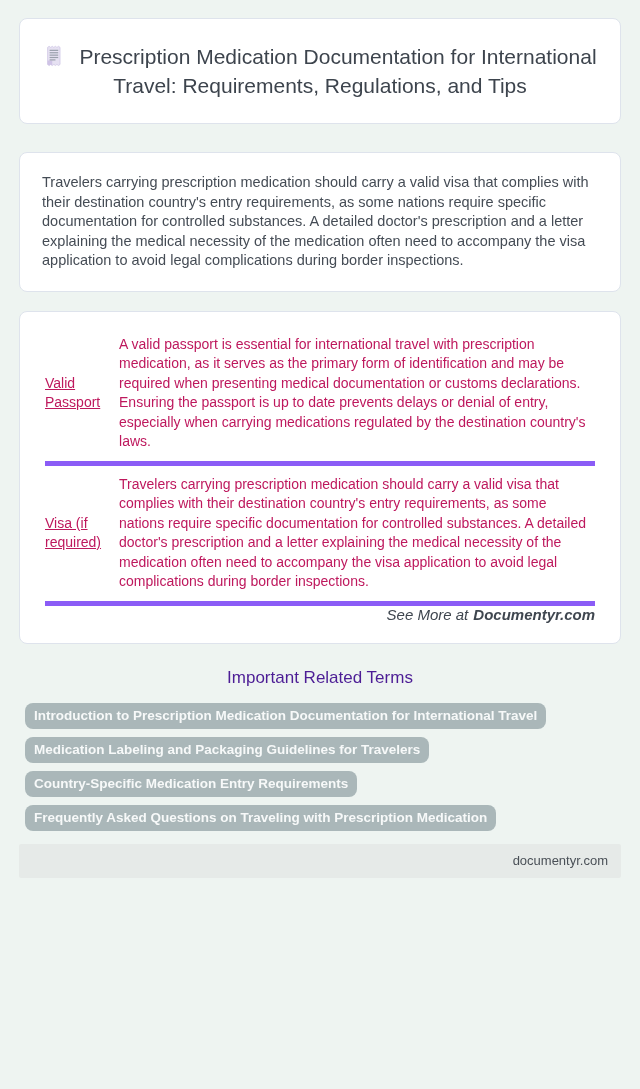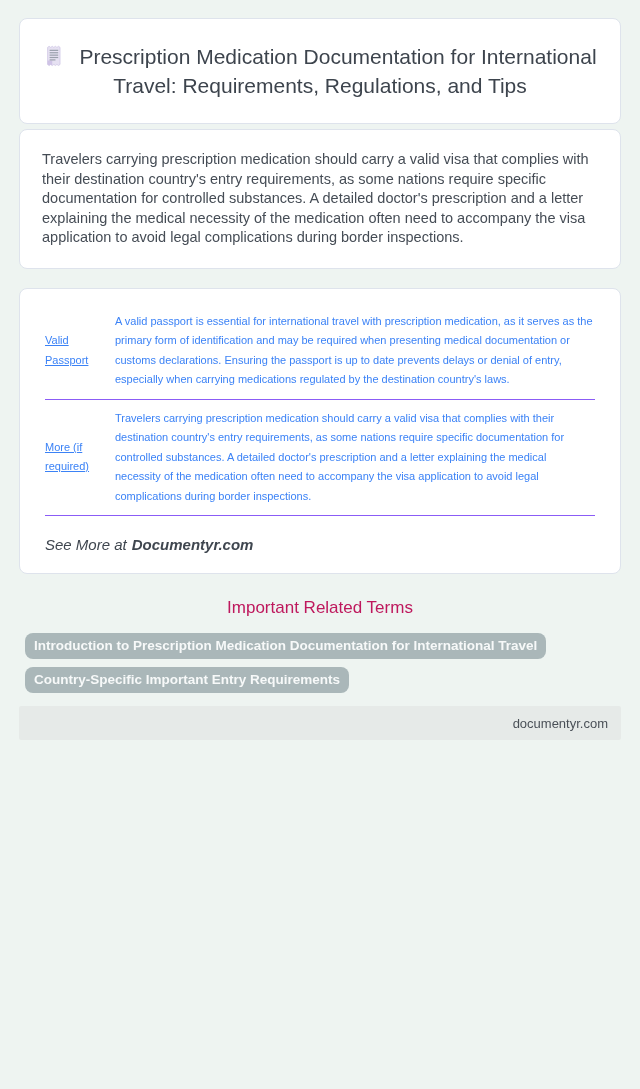--- a/index.html
+++ b/index.html
@@ -15,21 +15,21 @@
     padding: 18px 19px 30px 19px;
   }
   .card {
     background: #ffffff;
     border: 1px solid #dee3ec;
     border-radius: 8px;
   }
   
   .title-card {
     padding: 23px 20px;
-    margin-bottom: 5px;
+    margin-bottom: 28px;
   }
   .title-card h1 {
     font-size: 21px;
     line-height: 29px;
     font-weight: 400;
     color: #3d444d;
     text-align: center;
   }
   .doc-icon {
     display: inline-block;
@@ -51,51 +51,50 @@
   
   .table-card {
     padding: 14px 25px 20px 25px;
     margin-bottom: 22px;
   }
   .req-table {
     width: 100%;
     border-collapse: collapse;
   }
   .req-table td {
-    font-size: 11px;
+    font-size: 14px;
     line-height: 19.5px;
-    color: #3b82f6;
-    border-bottom: 1px solid #8b5cf6;
+    color: #be185d;
+    border-bottom: 5px solid #8b5cf6;
     padding: 9px 0;
     vertical-align: middle;
   }
   .req-table td.term {
     width: 62px;
     padding-right: 10px;
     text-decoration: underline;
   }
   .req-table td.desc {
     padding-left: 8px;
   }
   .see-more {
-    margin-top: 20px;
-    text-align: left;
+    text-align: right;
     font-style: italic;
     font-size: 15px;
     color: #3f464f;
   }
   .see-more .brand {
     font-weight: 700;
     margin-left: 5px;
   }
   
   .related-heading {
     font-size: 17px;
     font-weight: 400;
-    color: #be185d;
+    color: #4c1d95;
     text-align: center;
     margin: 24px 0 15px 0;
   }
   .tags { padding: 0 6px; }
   .tag {
     display: block;
     width: fit-content;
     background: #aab7b9;
     color: #f7f9f9;
     font-size: 13.5px;
@@ -145,32 +144,34 @@
   </section>
 
   <section class="card table-card">
     <table class="req-table">
       <tbody>
         <tr>
           <td class="term">Valid Passport</td>
           <td class="desc">A valid passport is essential for international travel with prescription medication, as it serves as the primary form of identification and may be required when presenting medical documentation or customs declarations. Ensuring the passport is up to date prevents delays or denial of entry, especially when carrying medications regulated by the destination country's laws.</td>
         </tr>
         <tr>
-          <td class="term">More (if required)</td>
+          <td class="term">Visa (if required)</td>
           <td class="desc">Travelers carrying prescription medication should carry a valid visa that complies with their destination country's entry requirements, as some nations require specific documentation for controlled substances. A detailed doctor's prescription and a letter explaining the medical necessity of the medication often need to accompany the visa application to avoid legal complications during border inspections.</td>
         </tr>
       </tbody>
     </table>
     <p class="see-more"><span>See More at</span><span class="brand">Documentyr.com</span></p>
   </section>
 
   <h2 class="related-heading">Important Related Terms</h2>
 
   <div class="tags">
     <a class="tag">Introduction to Prescription Medication Documentation for International Travel</a>
-    <a class="tag">Country-Specific Important Entry Requirements</a>
+    <a class="tag">Medication Labeling and Packaging Guidelines for Travelers</a>
+    <a class="tag">Country-Specific Medication Entry Requirements</a>
+    <a class="tag">Frequently Asked Questions on Traveling with Prescription Medication</a>
   </div>
 
   <div class="footer-bar">
     <span>documentyr.com</span>
   </div>
 
 </div>
 
 </body></html>

